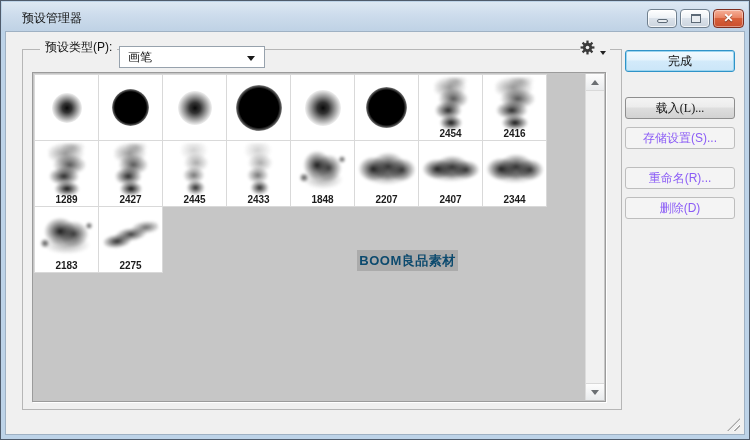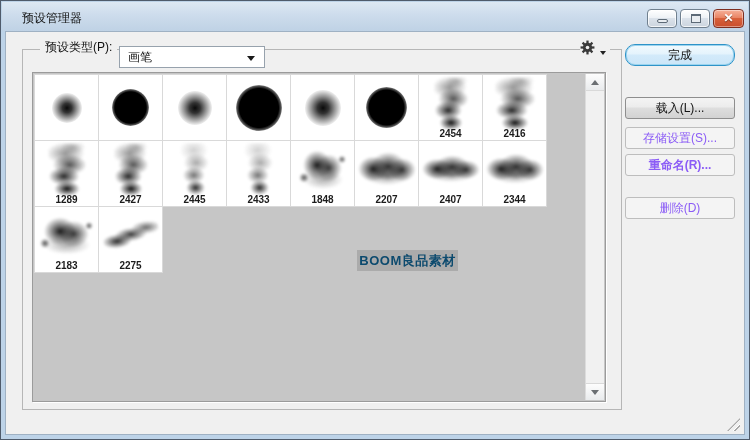--- a/index.html
+++ b/index.html
@@ -318,21 +318,21 @@
       <div class="scrollbar">
         <div class="sb-btn up">
           <span class="tri-up"></span>
         </div>
         <div class="sb-btn down">
           <span class="tri-down"></span>
         </div>
       </div>
     </div>
 
-    <button class="side-btn default" style="top:12px;border-radius:10px;">完成</button>
-    <button class="side-btn" style="top:65px;">载入(L)...</button>
+    <button class="side-btn default" style="top:18px;">完成</button>
+    <button class="side-btn" style="top:65px;font-family:Liberation Serif, serif;">载入(L)...</button>
     <button class="side-btn disabled" style="top:95px;" disabled="">存储设置(S)...</button>
-    <button class="side-btn disabled" style="top:122px;font-weight:bold;" disabled="">重命名(R)...</button>
+    <button class="side-btn disabled" style="top:135px;" disabled="">重命名(R)...</button>
     <button class="side-btn disabled" style="top:165px;" disabled="">删除(D)</button>
 
     <div class="resize-grip"></div>
   </div>
 </div>
 
 </body></html>

